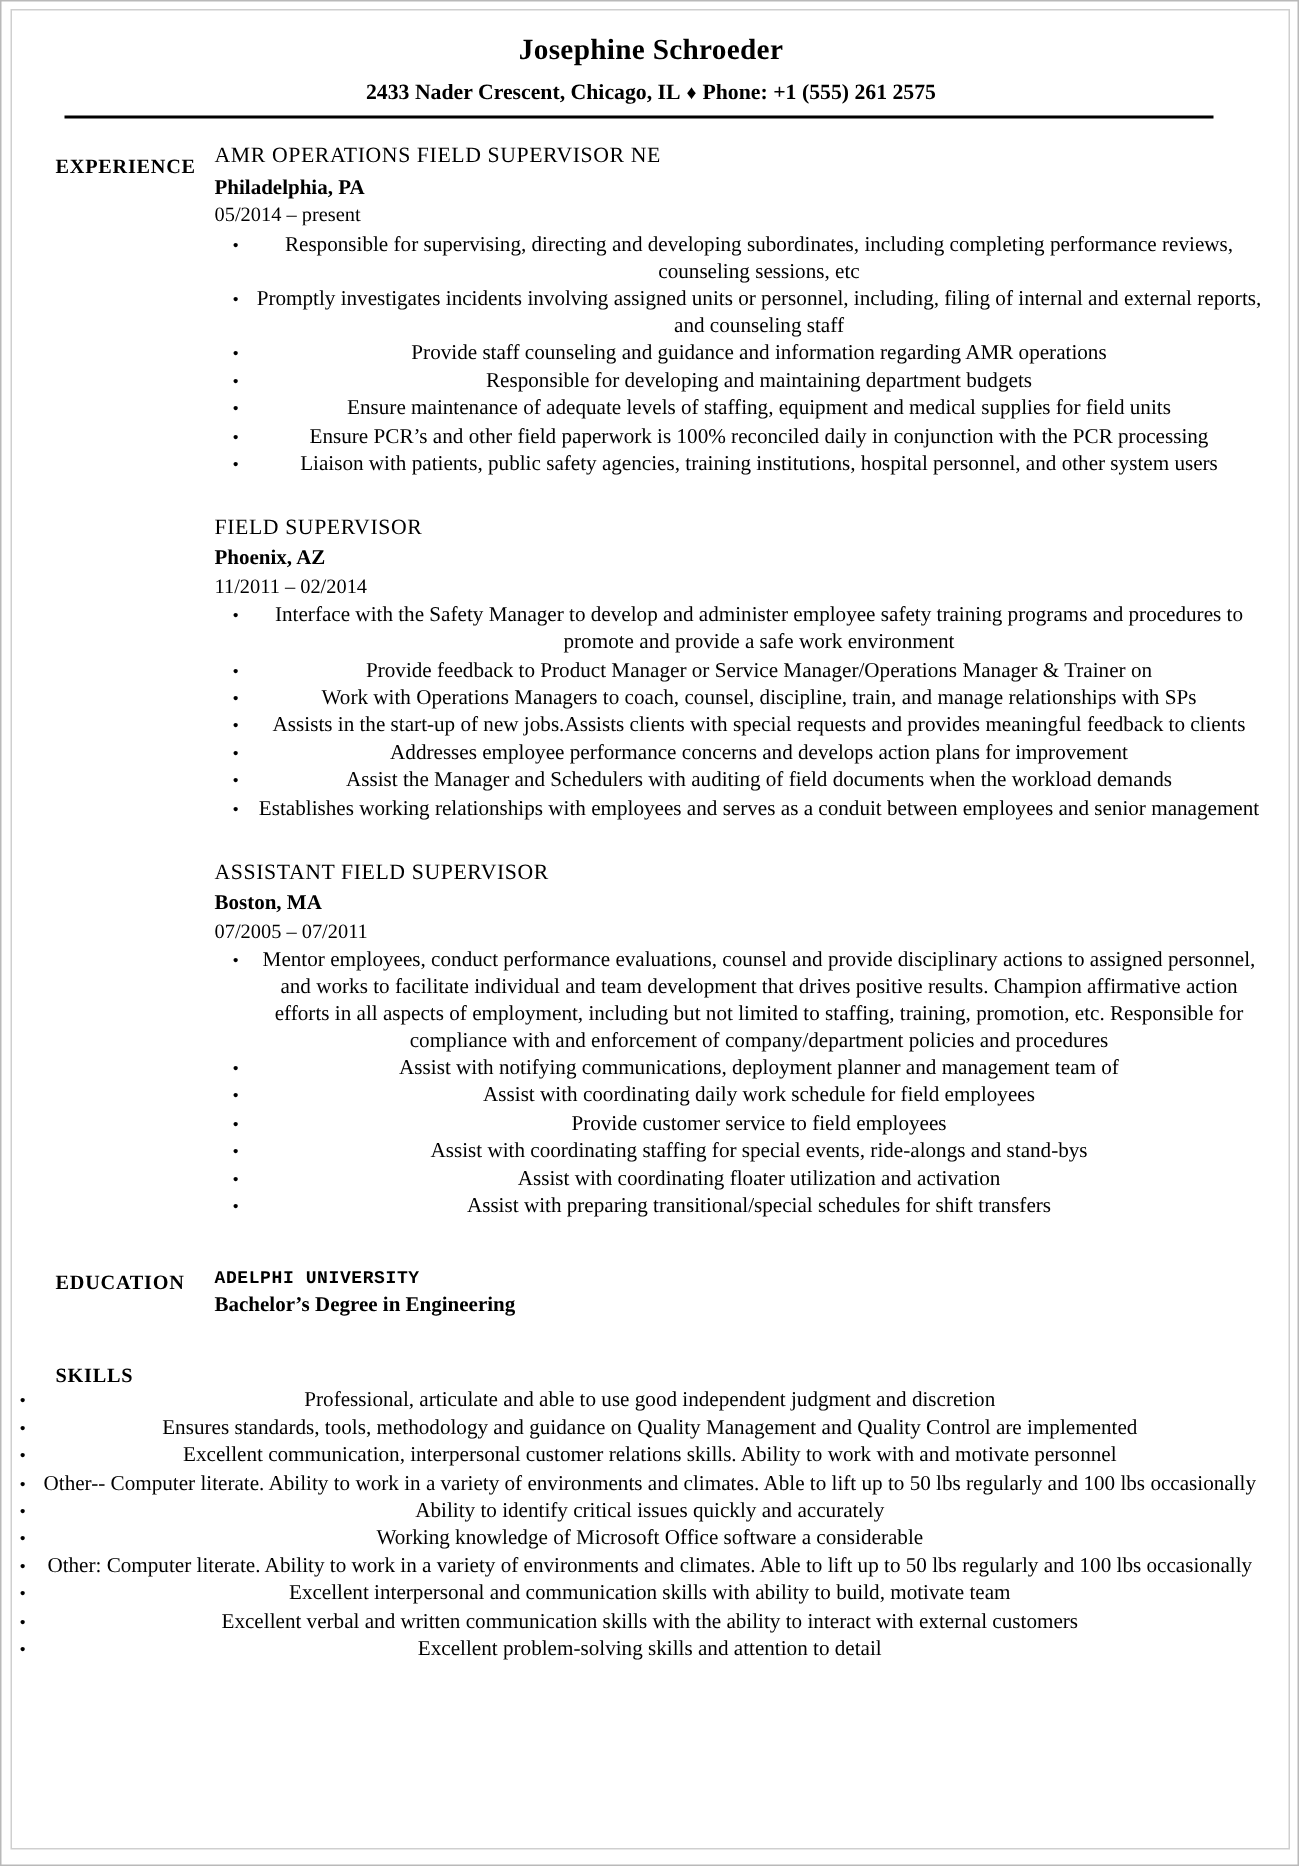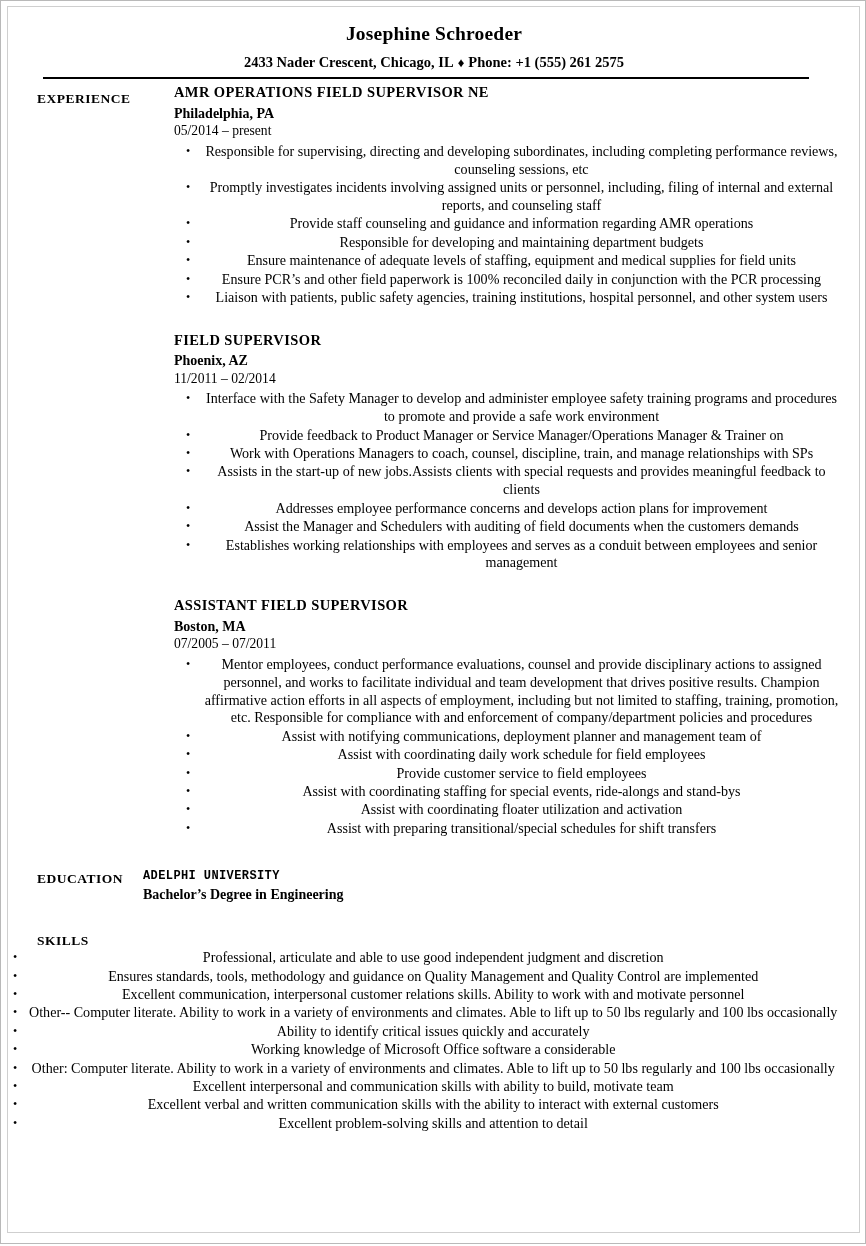--- a/index.html
+++ b/index.html
@@ -86,31 +86,31 @@
   .section-body-col {
     flex: 1;
     padding-right: 26px;
     box-sizing: border-box;
   }
 
   #experience-section .section-label-col { padding-top: 8px; }
   #education-section  .section-label-col { padding-top: 3px; }
   #skills-section     .section-label-col { padding-top: 3px; }
 
-  #experience-section { margin-top: 4px; gap: 31px; }
+  #experience-section { margin-top: 16px; }
   #education-section  { margin-top: 26px; }
   #skills-section     { margin-top: 26px; flex-direction: column; }
 
   
   .job { margin-bottom: 4px; }
   .job + .job { margin-top: 24px; }
 
   .job-title {
     font-size: 14.5px;
-    font-weight: bold;
+    font-weight: normal;
     letter-spacing: 0.4px;
     line-height: 1.35;
   }
   .job-location {
     font-size: 14px;
     font-weight: bold;
     line-height: 1.25;
     margin-top: 2px;
   }
   .job-dates {
@@ -197,21 +197,21 @@
         <div class="job">
           <div class="job-title">FIELD SUPERVISOR</div>
           <div class="job-location">Phoenix, AZ</div>
           <div class="job-dates">11/2011 – 02/2014</div>
           <ul class="bullets">
             <li>Interface with the Safety Manager to develop and administer employee safety training programs and procedures to promote and provide a safe work environment</li>
             <li>Provide feedback to Product Manager or Service Manager/Operations Manager &amp; Trainer on</li>
             <li>Work with Operations Managers to coach, counsel, discipline, train, and manage relationships with SPs</li>
             <li>Assists in the start-up of new jobs.Assists clients with special requests and provides meaningful feedback to clients</li>
             <li>Addresses employee performance concerns and develops action plans for improvement</li>
-            <li>Assist the Manager and Schedulers with auditing of field documents when the customers demands</li>
+            <li>Assist the Manager and Schedulers with auditing of field documents when the workload demands</li>
             <li>Establishes working relationships with employees and serves as a conduit between employees and senior management</li>
           </ul>
         </div>
 
         <div class="job">
           <div class="job-title">ASSISTANT FIELD SUPERVISOR</div>
           <div class="job-location">Boston, MA</div>
           <div class="job-dates">07/2005 – 07/2011</div>
           <ul class="bullets">
             <li>Mentor employees, conduct performance evaluations, counsel and provide disciplinary actions to assigned personnel, and works to facilitate individual and team development that drives positive results. Champion affirmative action efforts in all aspects of employment, including but not limited to staffing, training, promotion, etc. Responsible for compliance with and enforcement of company/department policies and procedures</li>

